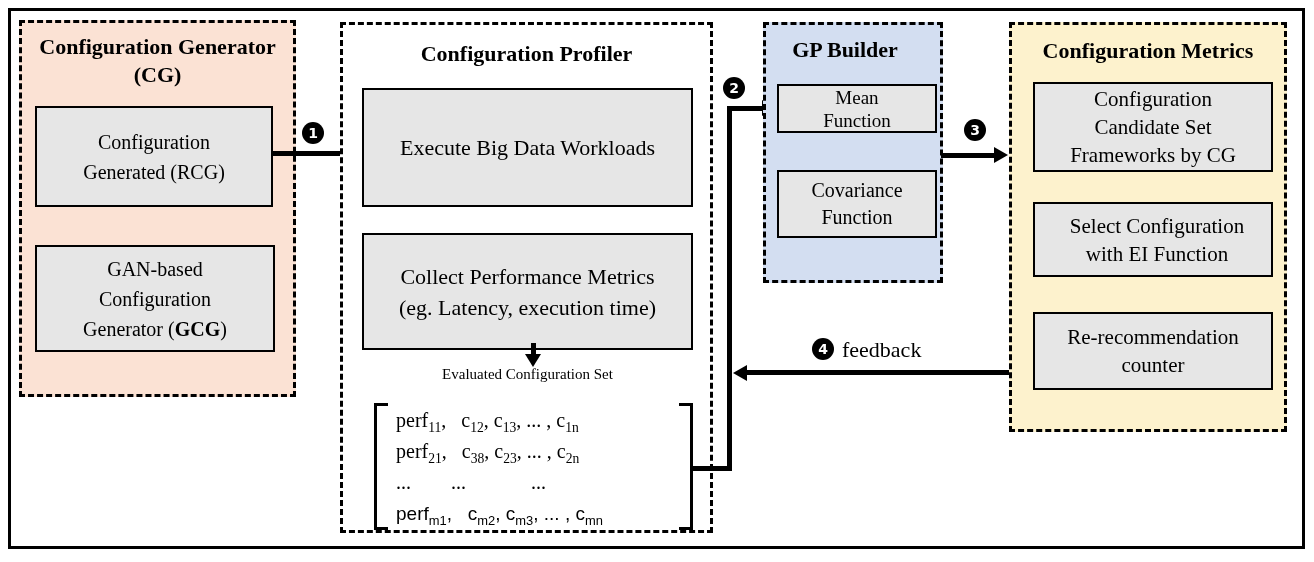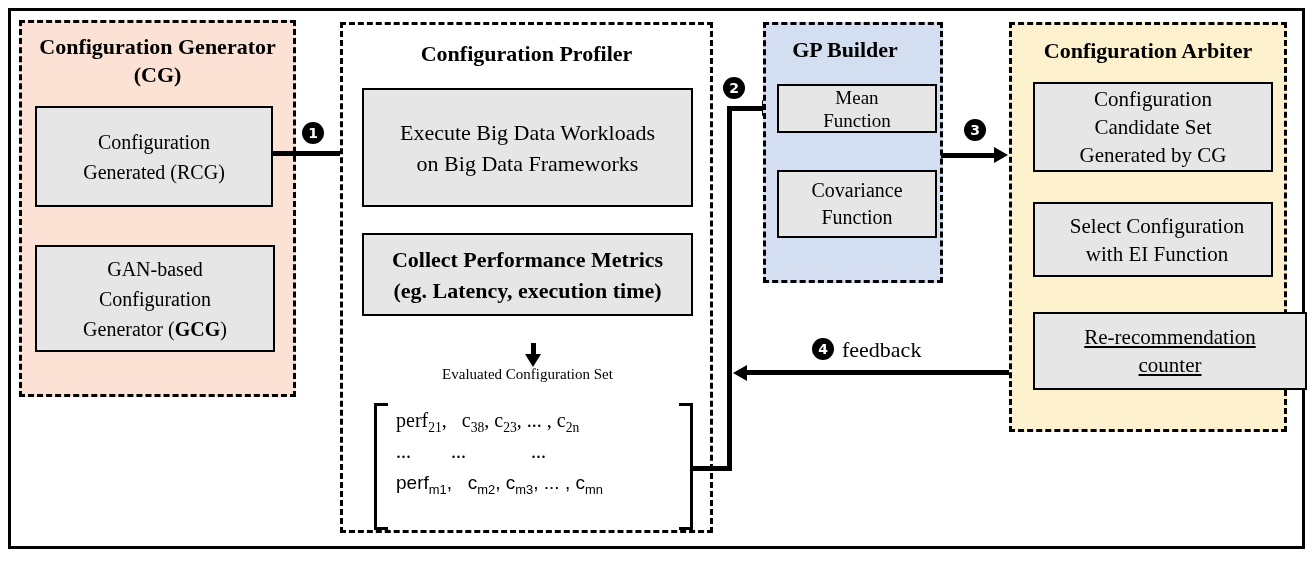--- a/index.html
+++ b/index.html
@@ -54,35 +54,35 @@
   </div>
 
   <div class="hline" style="left:271px;top:151px;width:79px;height:5px;"></div>
   <div class="ah-r" style="left:348px;top:145px;"></div>
   <div class="badge" style="left:302px;top:122px;">1</div>
 
   <div class="panel profiler"></div>
   <div class="title" style="left:340px;top:40px;width:373px;">Configuration Profiler</div>
   <div class="box" style="left:362px;top:88px;width:331px;height:119px;font-size:22px;line-height:31px;">
     <div>Execute Big Data Workloads</div>
-    <div>on Big Data Frameworks</div>
   </div>
-  <div class="box" style="left:362px;top:233px;width:331px;height:83px;font-size:22px;line-height:31px;font-weight:bold;">
+  <div class="box" style="left:362px;top:233px;width:331px;height:117px;font-size:22px;line-height:31px;">
     <div>Collect Performance Metrics</div>
     <div>(eg. Latency, execution time)</div>
   </div>
 
   <div class="vline" style="left:531px;top:343px;width:5px;height:13px;"></div>
   <div class="ah-d" style="left:525px;top:354px;"></div>
 
   <div class="lbl" style="left:362px;top:366px;width:331px;font-size:15px;">Evaluated Configuration Set</div>
 
   <div class="bracket l" style="left:374px;top:403px;"></div>
   <div class="bracket r" style="left:679px;top:403px;"></div>
   <div style="position:absolute;left:396px;top:405px;width:280px;">
+    <div class="mrow">perf<sub>11</sub>,   c<sub>12</sub>, c<sub>13</sub>, ... , c<sub>1n</sub></div>
     <div class="mrow">perf<sub>21</sub>,   c<sub>38</sub>, c<sub>23</sub>, ... , c<sub>2n</sub></div>
     <div class="mrow">...        ...             ...</div>
     <div class="mrow sans">perf<sub>m1</sub>,   c<sub>m2</sub>, c<sub>m3</sub>, ... , c<sub>mn</sub></div>
   </div>
 
   <div class="hline" style="left:693px;top:466px;width:39px;height:5px;"></div>
   <div class="vline" style="left:727px;top:106px;width:5px;height:365px;"></div>
   <div class="hline" style="left:730px;top:106px;width:33px;height:5px;"></div>
   <div class="ah-r" style="left:762px;top:100px;"></div>
   <div class="badge" style="left:723px;top:77px;">2</div>
@@ -96,31 +96,31 @@
   <div class="box" style="left:777px;top:170px;width:160px;height:68px;font-size:20px;line-height:27px;text-align:center;">
     <div>Covariance</div>
     <div>Function</div>
   </div>
 
   <div class="hline" style="left:941px;top:153px;width:55px;height:5px;"></div>
   <div class="ah-r" style="left:994px;top:147px;"></div>
   <div class="badge" style="left:964px;top:119px;">3</div>
 
   <div class="panel arbiter"></div>
-  <div class="title" style="left:1009px;top:37px;width:278px;">Configuration Arbiter</div>
+  <div class="title" style="left:1009px;top:37px;width:278px;">Configuration Metrics</div>
   <div class="box" style="left:1033px;top:82px;width:240px;height:90px;font-size:21px;line-height:28px;">
     <div>Configuration</div>
     <div>Candidate Set</div>
-    <div>Generated by CG</div>
+    <div>Frameworks by CG</div>
   </div>
   <div class="box" style="left:1033px;top:202px;width:240px;height:75px;font-size:21px;line-height:28px;padding-left:8px;">
     <div>Select Configuration</div>
     <div>with EI Function</div>
   </div>
-  <div class="box" style="left:1033px;top:312px;width:274px;height:78px;font-size:21px;line-height:28px;text-decoration:underline;">
+  <div class="box" style="left:1033px;top:312px;width:240px;height:78px;font-size:21px;line-height:28px;">
     <div>Re-recommendation</div>
     <div>counter</div>
   </div>
 
   <div class="hline" style="left:746px;top:370px;width:263px;height:5px;"></div>
   <div class="ah-l" style="left:733px;top:365px;"></div>
   <div class="badge" style="left:812px;top:338px;">4</div>
   <div class="lbl" style="left:842px;top:337px;width:120px;text-align:left;font-size:22px;">feedback</div>
 
 </div>

